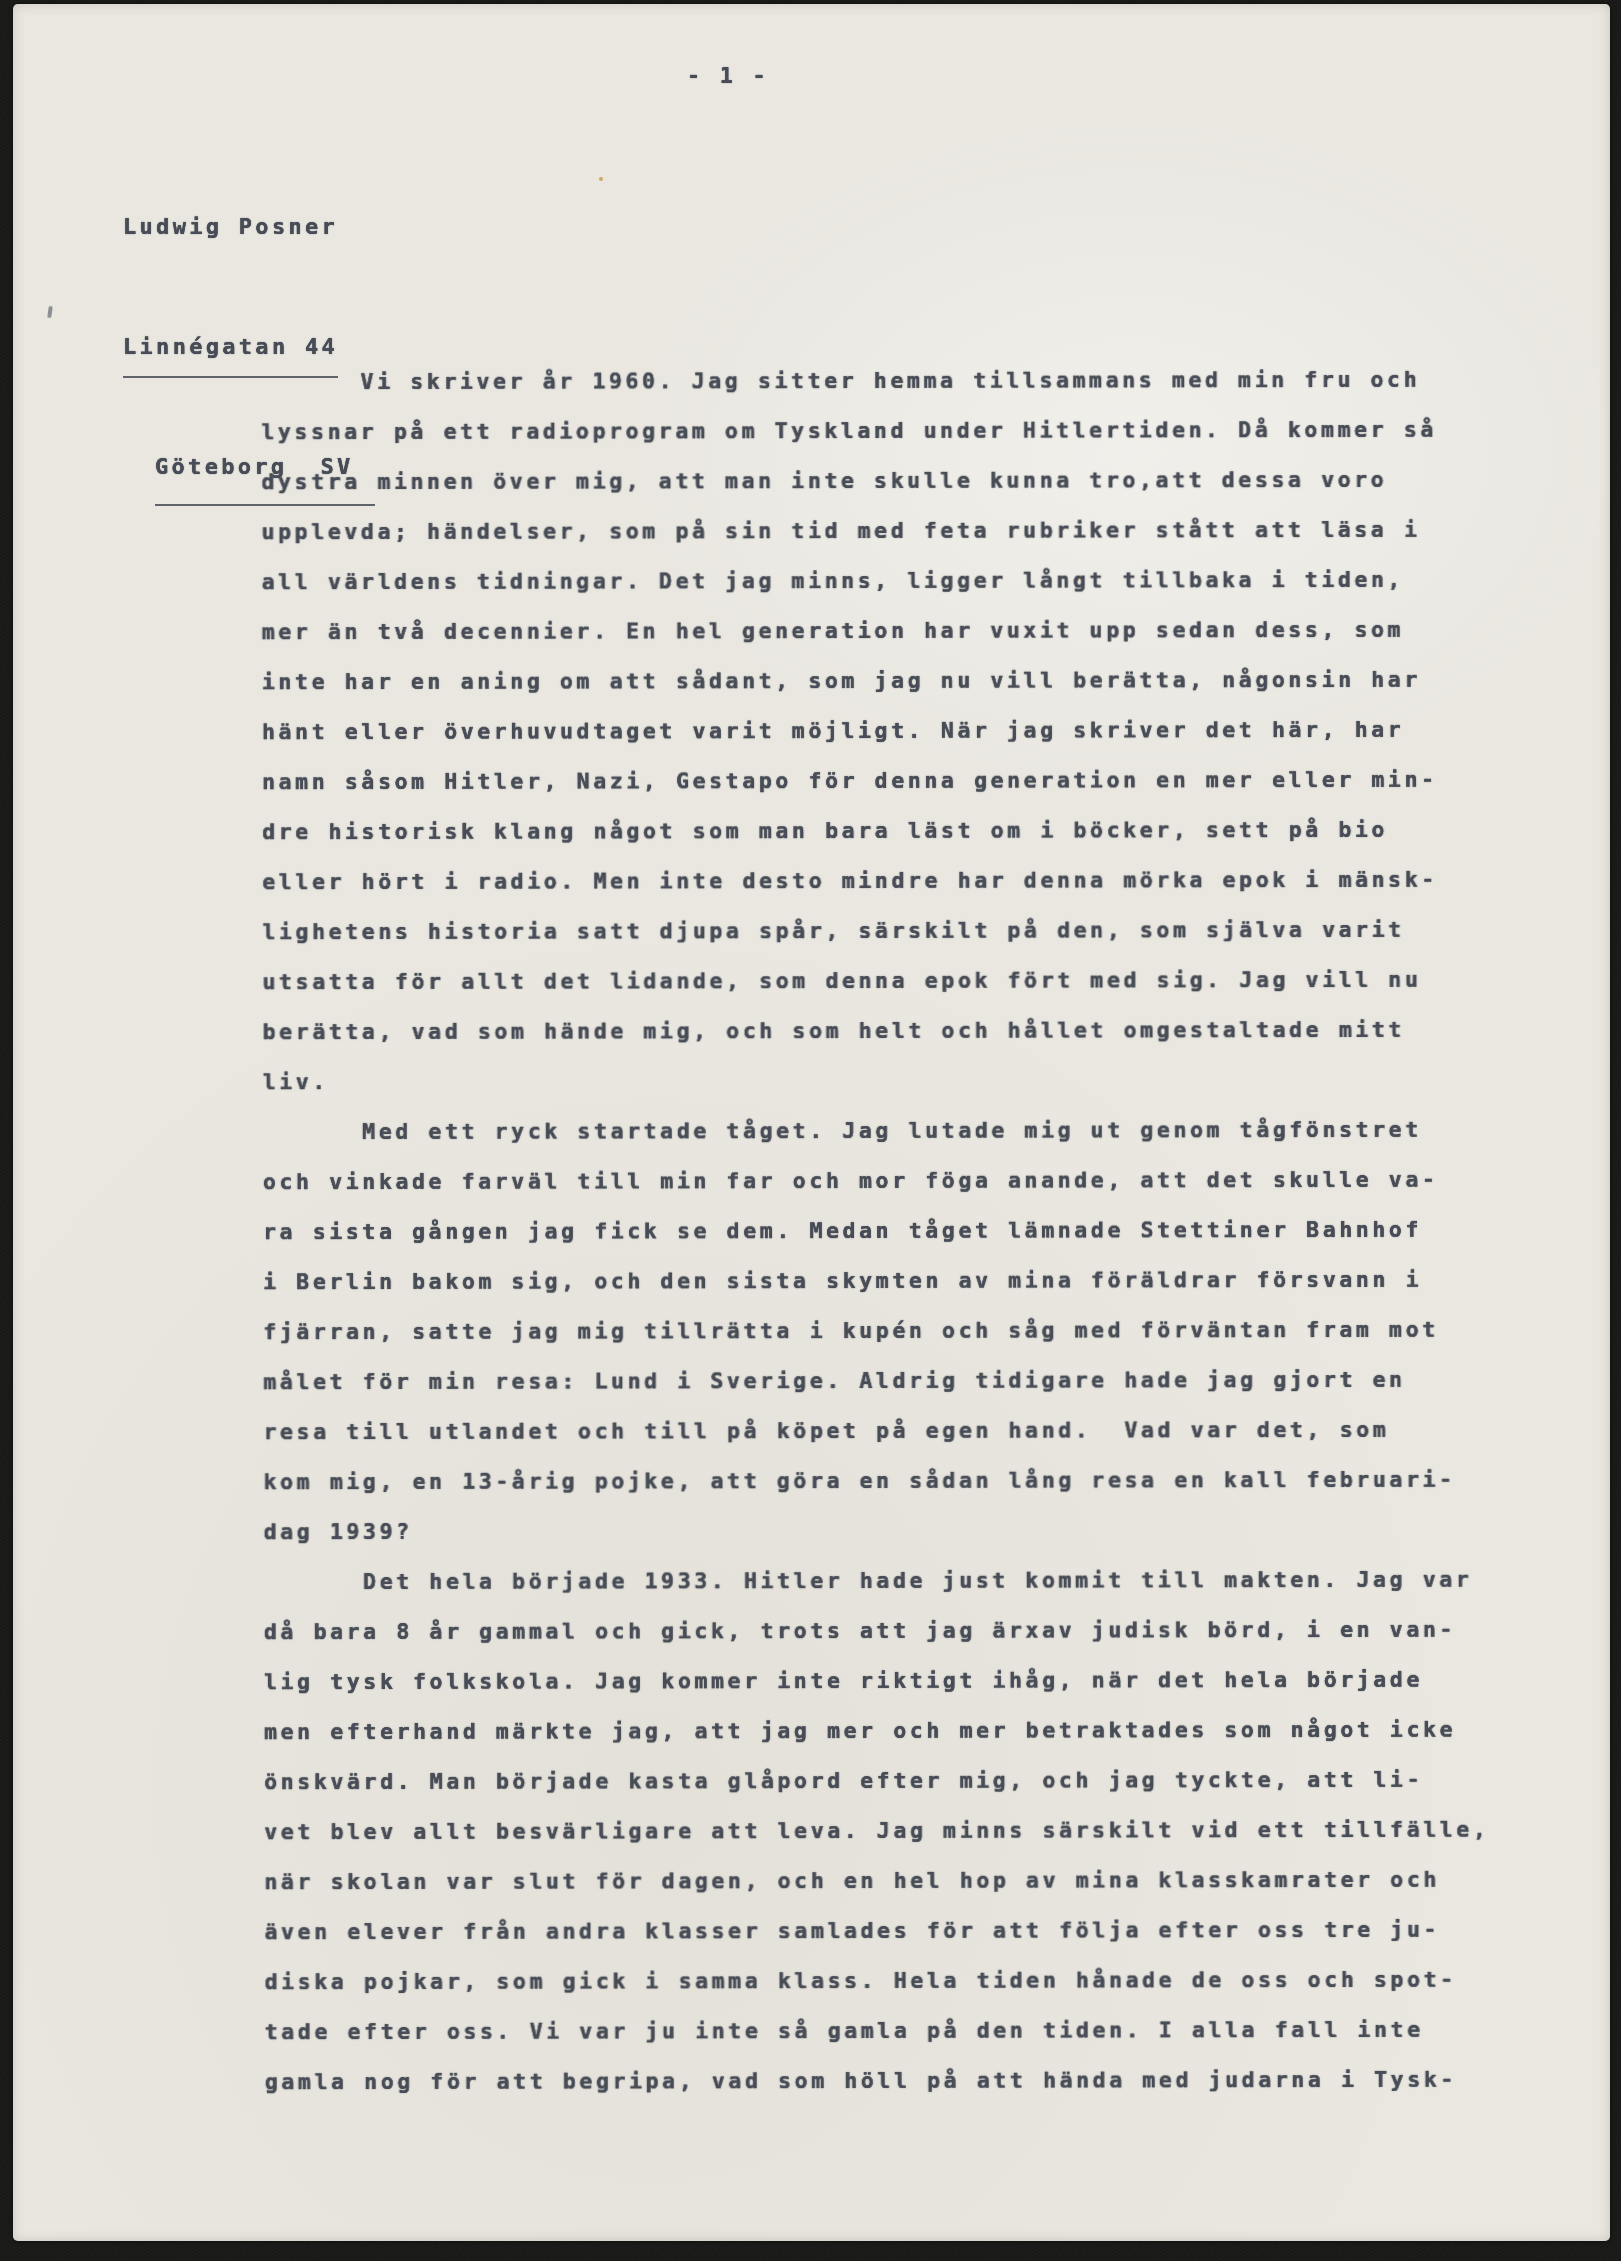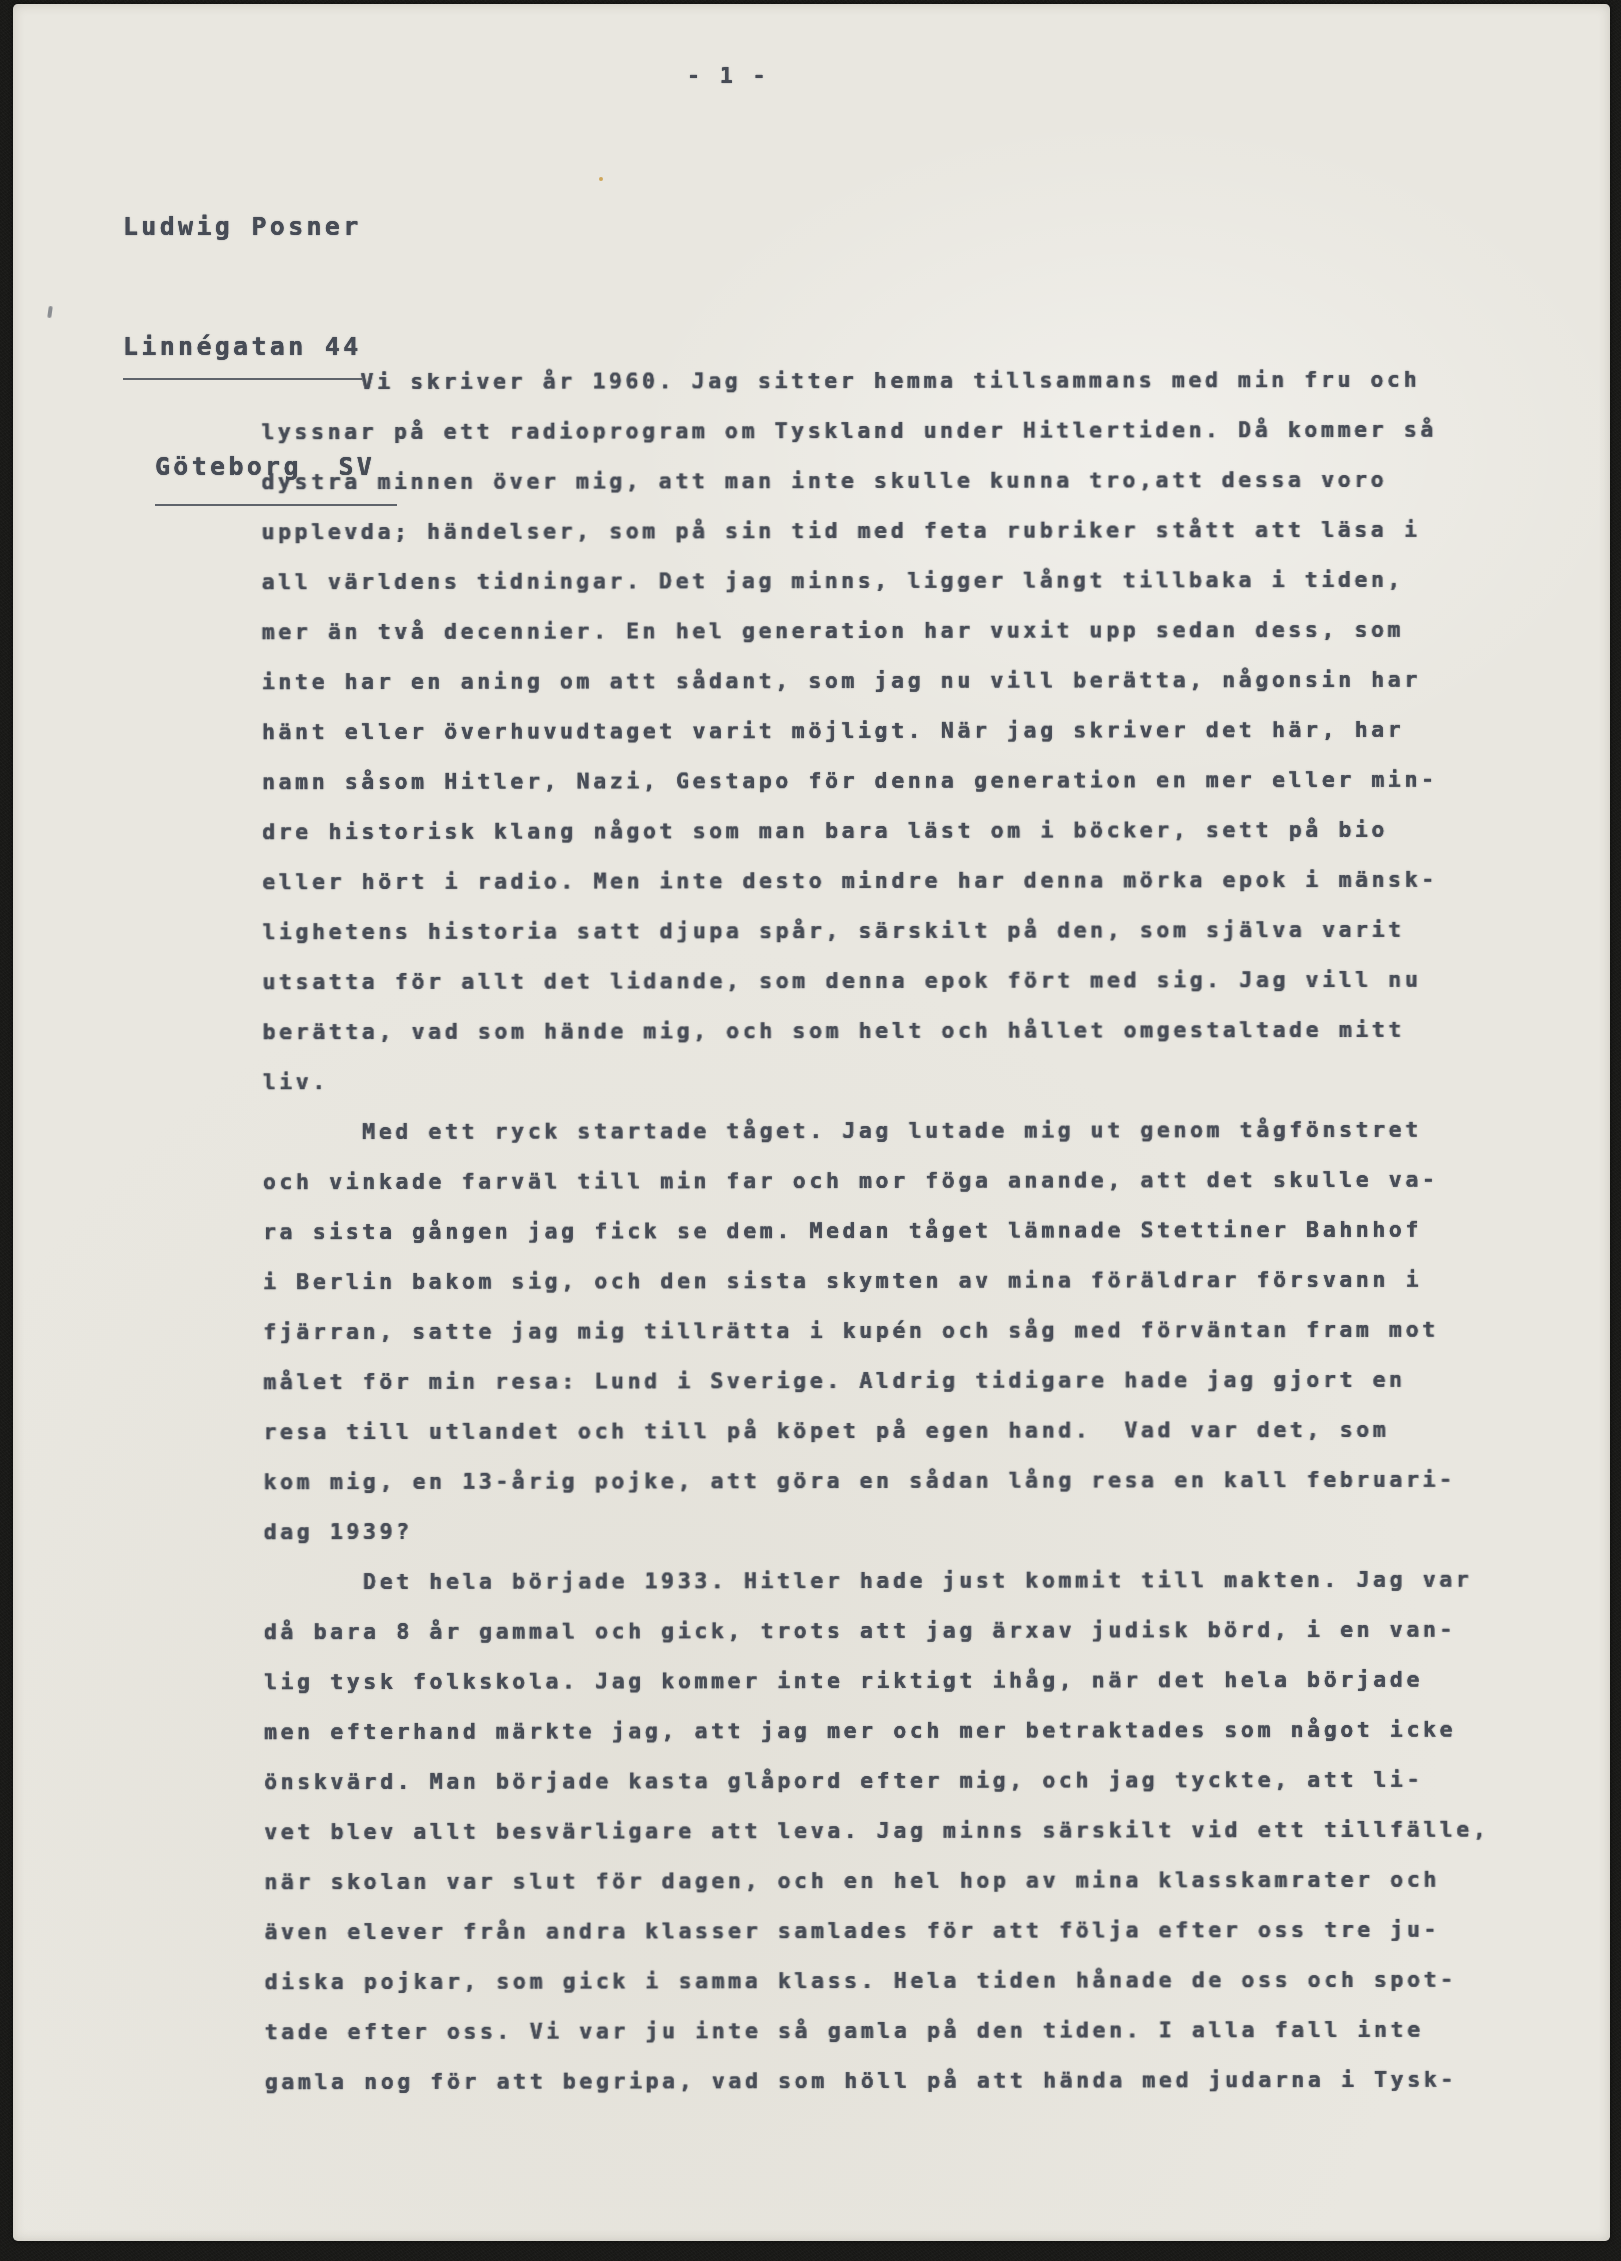--- a/index.html
+++ b/index.html
@@ -34,21 +34,21 @@
     position:absolute;
     left:654px;top:59px;width:122px;
     text-align:center;
     font-size:21.7px;
     letter-spacing:3.3px;
     white-space:pre;
   }
   #sender{
     position:absolute;
     left:110px;top:123px;
-    font-size:25px;
+    font-size:22px;
     letter-spacing:3.3px;
     line-height:40px;
     white-space:pre;
   }
   .addr-line{display:block;}
   .u{border-bottom:2.8px solid rgba(71,76,86,0.85);padding-bottom:17px;}
   .u-long{display:inline-block;padding-right:21.7px;margin-left:32px;}
   #typescript-body{
     position:absolute;
     left:250px;top:352px;

